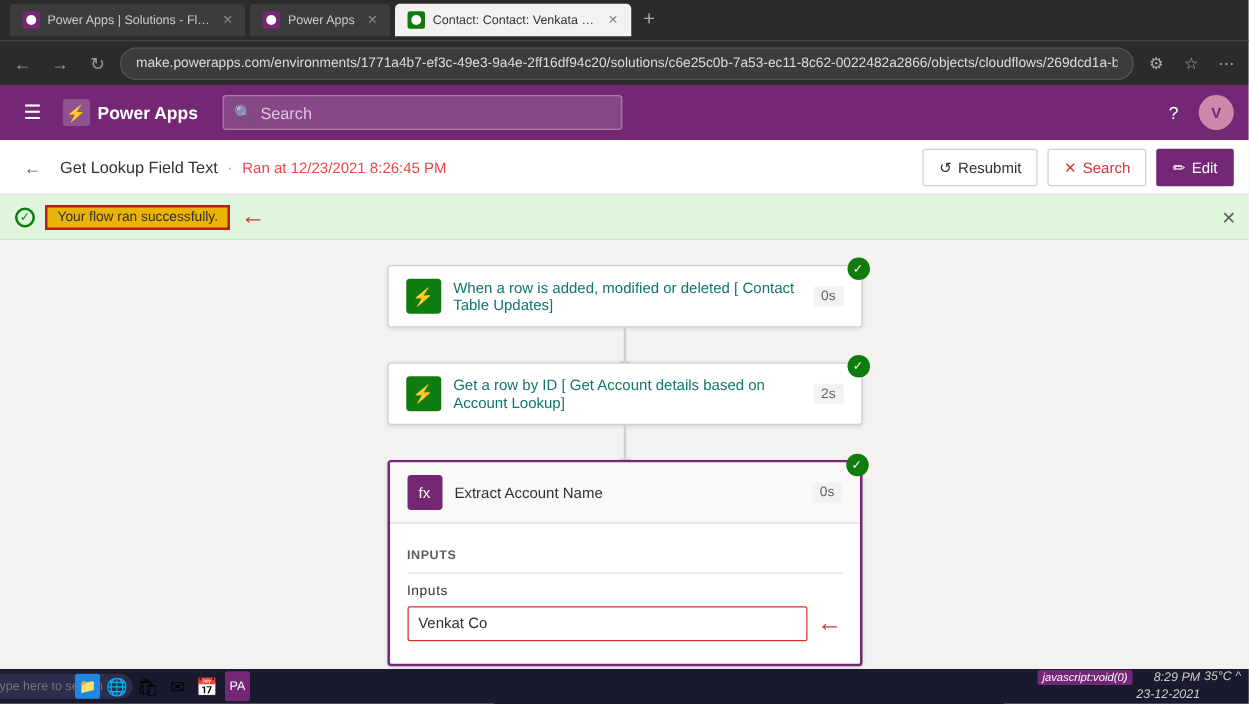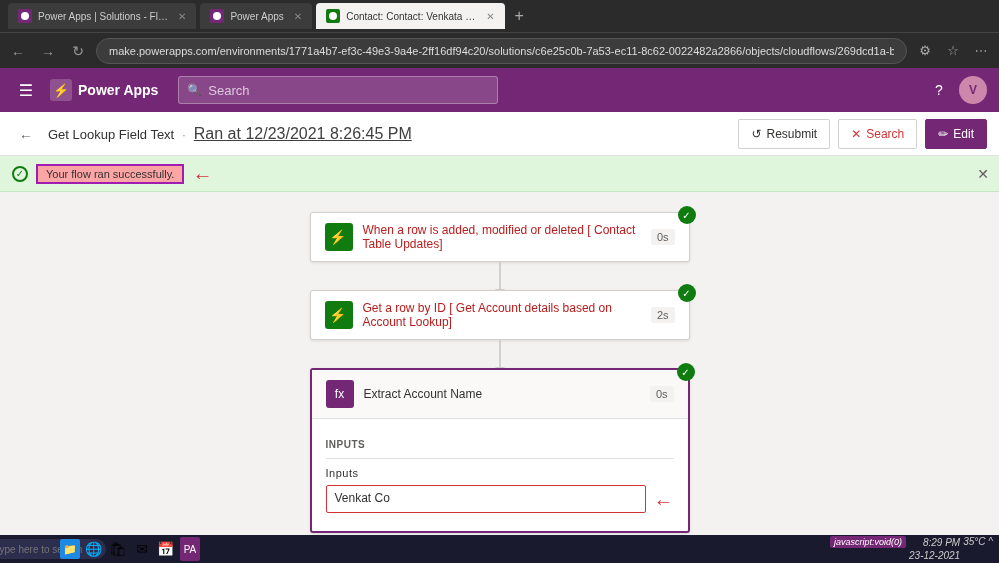--- a/index.html
+++ b/index.html
@@ -248,22 +248,22 @@
       border-radius: 50%;
       border: 2px solid #107c10;
       display: flex;
       align-items: center;
       justify-content: center;
       font-size: 10px;
       color: #107c10;
       flex-shrink: 0;
     }
     .success-text {
-      background: #fca5a5;
-      border: 2px solid #a21caf;
+      background: #eab308;
+      border: 2px solid #b91c1c;
       padding: 2px 8px;
       font-size: 11px;
       color: #323130;
       font-weight: 500;
     }
     .red-arrow {
       color: #d13438;
       font-size: 20px;
       font-weight: bold;
     }
@@ -321,21 +321,21 @@
     .node-icon.purple-icon { background: #742774; }
 
     .node-icon svg, .node-icon span {
       color: white;
       font-size: 14px;
     }
 
     .node-label {
       flex: 1;
       font-size: 12px;
-      color: #b91c1c;
+      color: #0f766e;
     }
 
     .node-badge {
       background: #107c10;
       color: white;
       font-size: 10px;
       border-radius: 50%;
       width: 18px;
       height: 18px;
       display: flex;
@@ -565,21 +565,21 @@
     <div class="header-btn">?</div>
     <div class="avatar">V</div>
   </div>
 </div>
 
 <div class="flow-toolbar">
   <div class="flow-back-btn">←</div>
   <span class="flow-title">
     <span>Get Lookup Field Text</span>
     <span class="flow-title-sep"> · </span>
-    <span style="color:#404040; font-size:16px;text-decoration:underline;">Ran at 12/23/2021 8:26:45 PM</span>
+    <span style="color:#ef4444; font-size:12px;">Ran at 12/23/2021 8:26:45 PM</span>
   </span>
   <div class="flow-spacer"></div>
   <button class="flow-action-btn">
     <span>↺</span>
     <span>Resubmit</span>
   </button>
   <button class="flow-action-btn danger">
     <span>✕</span>
     <span>Search</span>
   </button>

